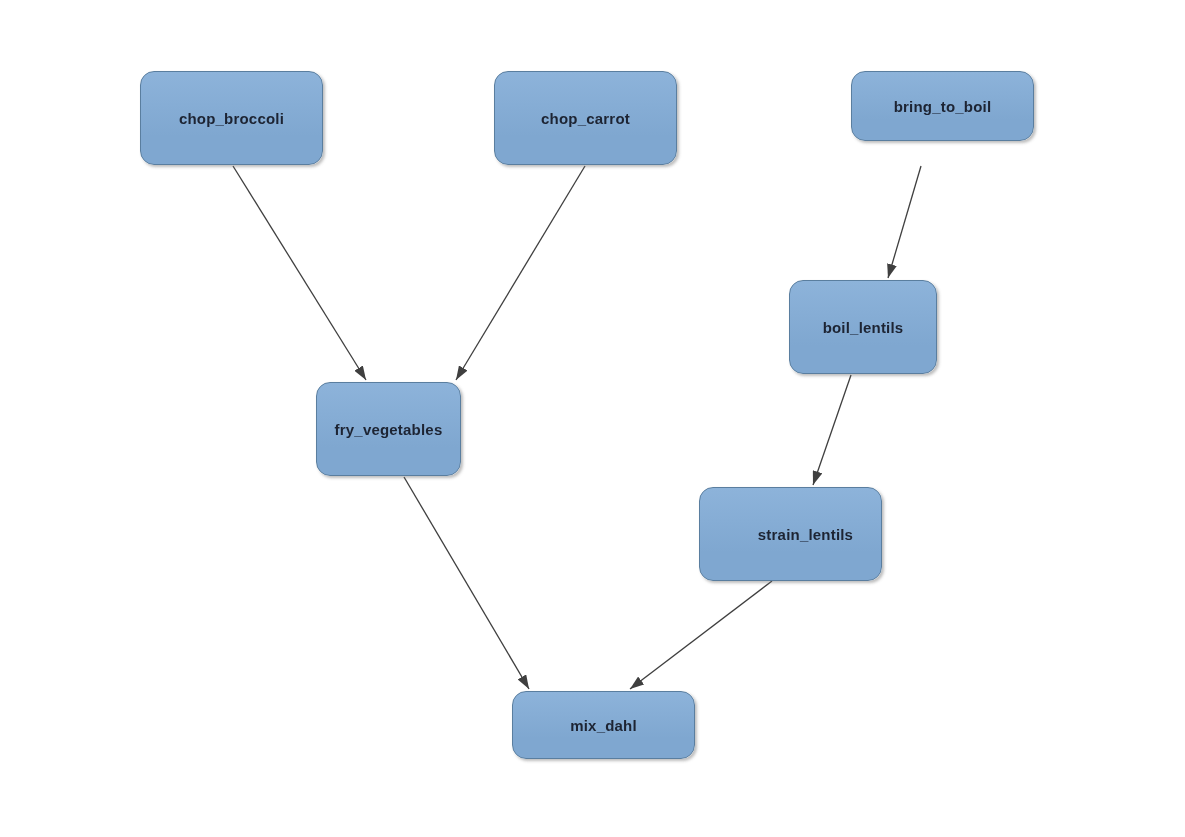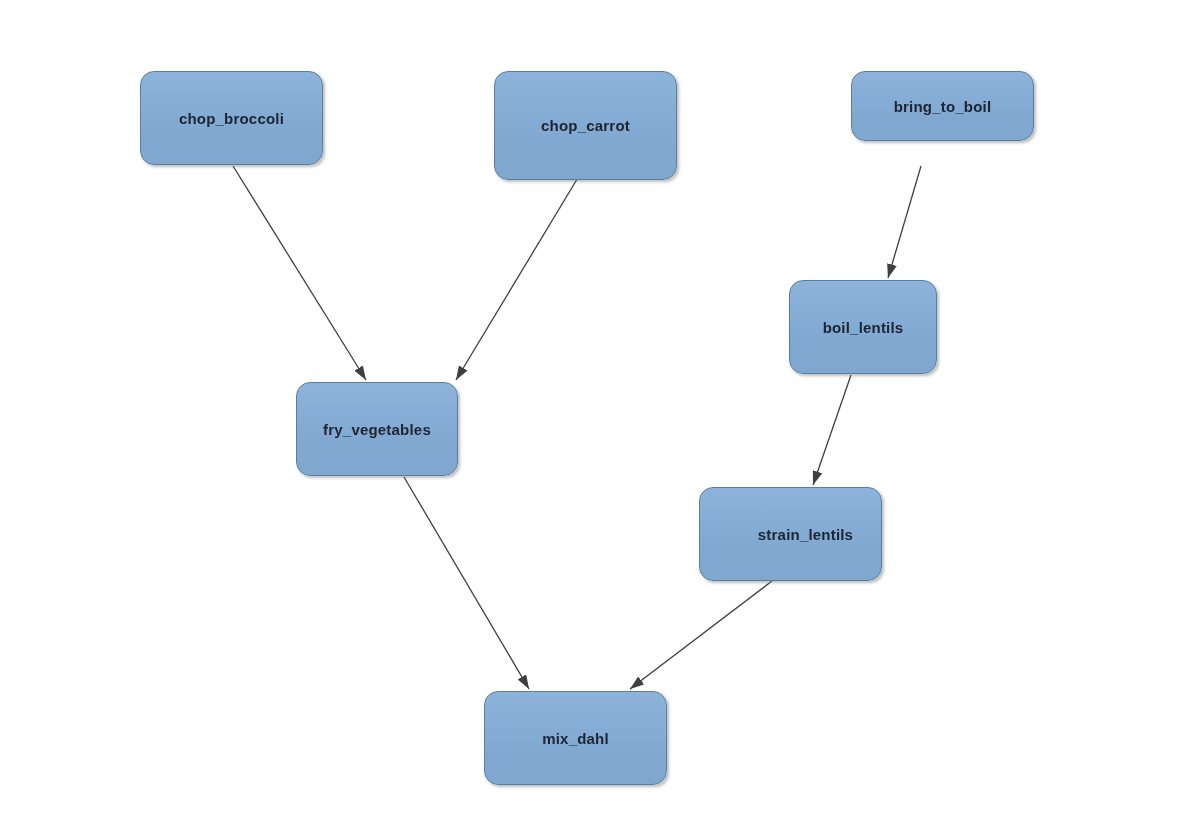--- a/index.html
+++ b/index.html
@@ -53,20 +53,20 @@
         <line x1="233" y1="166" x2="366" y2="380" stroke="#3f3f3f" stroke-width="1.3" marker-end="url(#arrowhead)"></line>
         <line x1="585" y1="166" x2="456" y2="380" stroke="#3f3f3f" stroke-width="1.3" marker-end="url(#arrowhead)"></line>
         <line x1="921" y1="166" x2="888" y2="278" stroke="#3f3f3f" stroke-width="1.3" marker-end="url(#arrowhead)"></line>
         <line x1="851" y1="375" x2="813" y2="485" stroke="#3f3f3f" stroke-width="1.3" marker-end="url(#arrowhead)"></line>
         <line x1="404" y1="477" x2="529" y2="689" stroke="#3f3f3f" stroke-width="1.3" marker-end="url(#arrowhead)"></line>
         <line x1="772" y1="581" x2="630" y2="689" stroke="#3f3f3f" stroke-width="1.3" marker-end="url(#arrowhead)"></line>
       </g>
   </svg>
   <div id="nodes">
       <div class="node" style="left: 140px; top: 71px; width: 183px; height: 94px; background: linear-gradient(rgb(141, 179, 218) 0%, rgb(127, 167, 208) 70%); border: 1.5px solid rgb(90, 126, 159); color: rgb(29, 36, 51); box-shadow: rgba(110, 110, 110, 0.45) 2px 2px 3px;">chop_broccoli</div>
-      <div class="node" style="left: 494px; top: 71px; width: 183px; height: 109px; background: linear-gradient(rgb(141, 179, 218) 0%, rgb(127, 167, 208) 70%); border: 1.5px solid rgb(90, 126, 159); color: rgb(29, 36, 51); box-shadow: rgba(110, 110, 110, 0.45) 2px 2px 3px;">chop_carrot</div>
+      <div class="node" style="left: 494px; top: 71px; width: 183px; height: 94px; background: linear-gradient(rgb(141, 179, 218) 0%, rgb(127, 167, 208) 70%); border: 1.5px solid rgb(90, 126, 159); color: rgb(29, 36, 51); box-shadow: rgba(110, 110, 110, 0.45) 2px 2px 3px;">chop_carrot</div>
       <div class="node" style="left: 851px; top: 71px; width: 183px; height: 70px; background: linear-gradient(rgb(141, 179, 218) 0%, rgb(127, 167, 208) 70%); border: 1.5px solid rgb(90, 126, 159); color: rgb(29, 36, 51); box-shadow: rgba(110, 110, 110, 0.45) 2px 2px 3px;">bring_to_boil</div>
       <div class="node" style="left: 789px; top: 280px; width: 148px; height: 94px; background: linear-gradient(rgb(141, 179, 218) 0%, rgb(127, 167, 208) 70%); border: 1.5px solid rgb(90, 126, 159); color: rgb(29, 36, 51); box-shadow: rgba(110, 110, 110, 0.45) 2px 2px 3px;">boil_lentils</div>
-      <div class="node" style="left: 296px; top: 382px; width: 162px; height: 94px; background: linear-gradient(rgb(141, 179, 218) 0%, rgb(127, 167, 208) 70%); border: 1.5px solid rgb(90, 126, 159); color: rgb(29, 36, 51); box-shadow: rgba(110, 110, 110, 0.45) 2px 2px 3px;">fry_vegetables</div>
+      <div class="node" style="left: 316px; top: 382px; width: 145px; height: 94px; background: linear-gradient(rgb(141, 179, 218) 0%, rgb(127, 167, 208) 70%); border: 1.5px solid rgb(90, 126, 159); color: rgb(29, 36, 51); box-shadow: rgba(110, 110, 110, 0.45) 2px 2px 3px;">fry_vegetables</div>
       <div class="node" style="left: 699px; top: 487px; width: 183px; height: 94px; background: linear-gradient(rgb(141, 179, 218) 0%, rgb(127, 167, 208) 70%); border: 1.5px solid rgb(90, 126, 159); color: rgb(29, 36, 51); box-shadow: rgba(110, 110, 110, 0.45) 2px 2px 3px; padding-left: 30px;">strain_lentils</div>
-      <div class="node" style="left: 484px; top: 691px; width: 183px; height: 94px; background: linear-gradient(rgb(141, 179, 218) 0%, rgb(127, 167, 208) 70%); border: 1.5px solid rgb(90, 126, 159); color: rgb(29, 36, 51); box-shadow: rgba(110, 110, 110, 0.45) 2px 2px 3px;">mix_dahl</div>
+      <div class="node" style="left: 512px; top: 691px; width: 183px; height: 68px; background: linear-gradient(rgb(141, 179, 218) 0%, rgb(127, 167, 208) 70%); border: 1.5px solid rgb(90, 126, 159); color: rgb(29, 36, 51); box-shadow: rgba(110, 110, 110, 0.45) 2px 2px 3px;">mix_dahl</div>
     </div>
 </div>
 
 </body></html>

